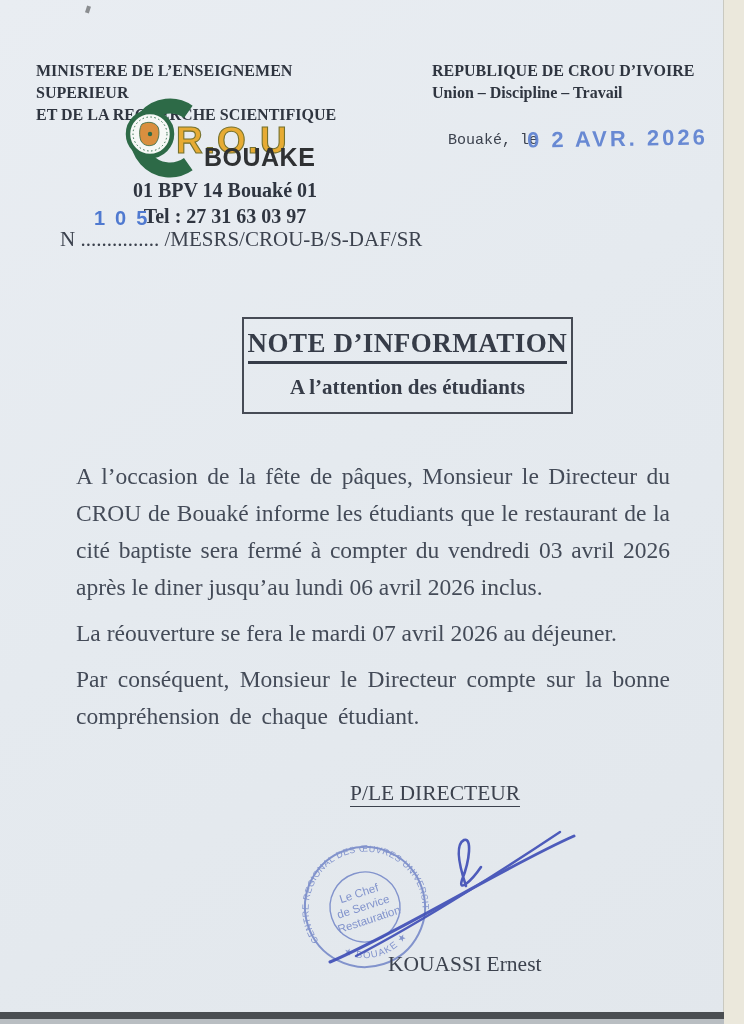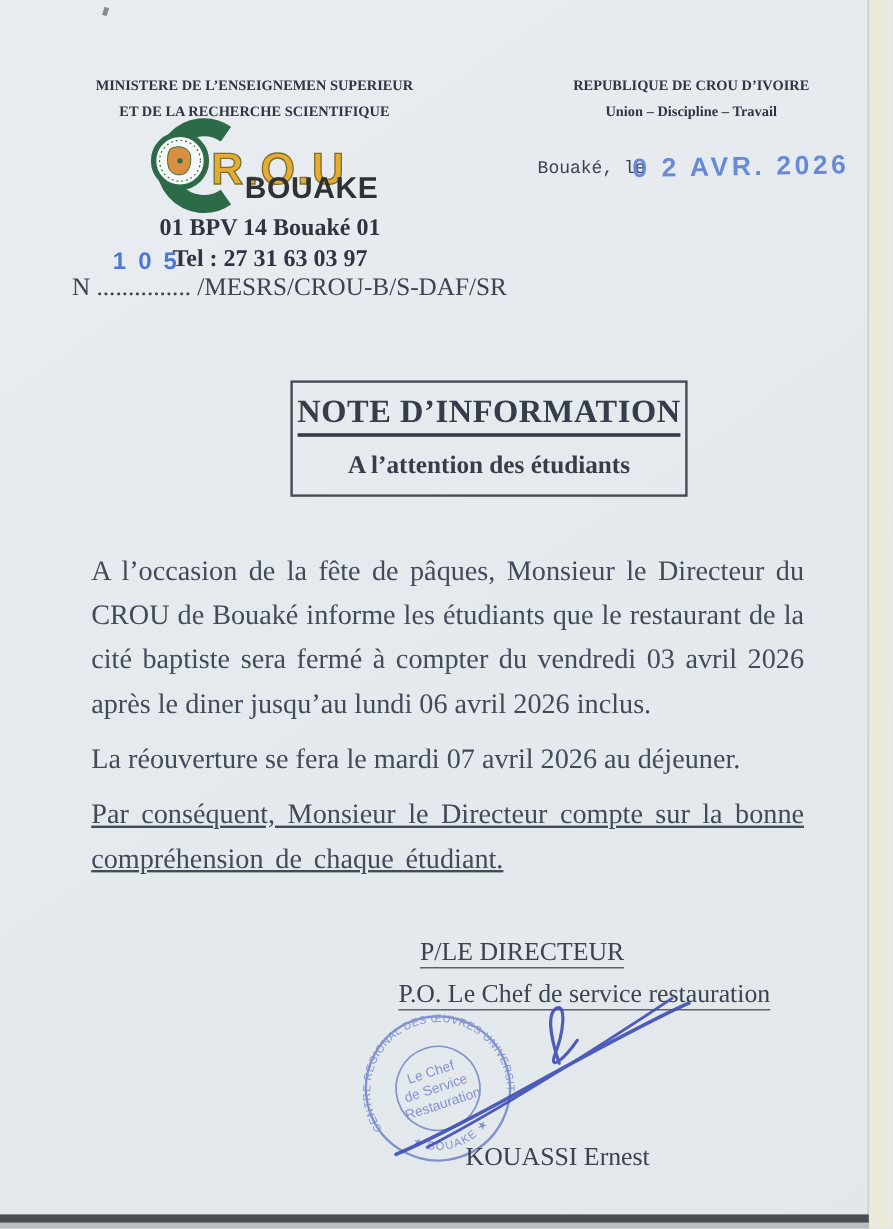--- a/index.html
+++ b/index.html
@@ -8,21 +8,21 @@
     background:linear-gradient(145deg,#e9edf2 0%,#e5eaef 45%,#e2e7ec 100%);
     font-family:"Liberation Serif", serif;color:#414855;
   }
   .abs{position:absolute;}
   
   .scan-strip-right{right:0;top:0;width:20px;height:1024px;background:#ebe8dc;border-left:1px solid #c9c9c0;}
   .scan-band-bottom{left:0;top:1012px;width:724px;height:7px;background:#4a4e52;}
   .scan-band-bottom2{left:0;top:1019px;width:724px;height:5px;background:#b9bec2;}
   .scan-speck{left:86px;top:6px;width:4px;height:7px;background:#8a8d90;transform:rotate(18deg);}
   
-  .hdr{font-weight:bold;color:#2f3540;font-size:12px;line-height:22px;text-align:center;}
+  .hdr{font-weight:bold;color:#2f3540;font-size:16px;line-height:22px;text-align:left;}
   .hdr-left{left:36px;top:60px;width:352px;}
   .hdr-right{left:432px;top:60px;width:288px;}
   
   .logo-svg{left:124px;top:96px;}
   .logo-rou{left:176px;top:120px;font-family:"Liberation Sans",sans-serif;font-weight:bold;
     font-size:37px;color:#e7ab33;letter-spacing:2px;-webkit-text-stroke:1.1px #76722e;}
   .logo-city{left:204px;top:143px;font-family:"Liberation Sans",sans-serif;font-weight:bold;
     font-size:25px;color:#2f3133;letter-spacing:.5px;}
   
   .addr{left:60px;top:177px;width:330px;text-align:center;font-weight:bold;color:#2f3540;font-size:20px;line-height:26px;}
@@ -35,21 +35,21 @@
   .date-stamp{left:527px;top:126px;font-family:"Liberation Sans",sans-serif;font-weight:bold;
     font-size:22px;color:#5b7fd0;letter-spacing:3px;transform:rotate(-1deg);opacity:.9;}
   
   .title-box{left:242px;top:317px;width:327px;height:93px;border:2px solid #464b55;text-align:center;}
   .title-main{display:inline-block;margin-top:9px;font-size:27px;font-weight:bold;color:#363c48;
     border-bottom:3px solid #363c48;padding-bottom:2px;letter-spacing:.5px;}
   .title-sub{margin-top:11px;font-size:21px;font-weight:bold;color:#363c48;}
   
   .body-text{left:76px;top:458px;width:594px;font-size:23.5px;line-height:37px;text-align:justify;color:#444b58;}
   .body-text p{margin:0 0 9px 0;}
-  .body-text .p3{word-spacing:4px;text-decoration:underline;}
+  .body-text .p3{word-spacing:4px;}
   
   .sig-role1{left:350px;top:781px;width:260px;text-align:left;font-size:21.5px;color:#3c424e;}
   .sig-role2{left:332px;top:816px;font-size:21.5px;color:#3c424e;}
   .uline{border-bottom:1.5px solid #3c424e;padding-bottom:1px;}
   .stamp-svg{left:288px;top:830px;opacity:.88;}
   .sig-svg{left:318px;top:828px;}
   .sig-name{left:388px;top:952px;font-size:21.5px;color:#3c424e;}
 </style>
 </head>
 <body>
@@ -98,23 +98,20 @@
 
   <div class="abs body-text">
     <p class="p1">A l’occasion de la fête de pâques, Monsieur le Directeur du CROU de Bouaké informe les étudiants que le restaurant de la cité baptiste sera fermé à compter du vendredi 03 avril 2026 après le diner jusqu’au lundi 06 avril 2026 inclus.</p>
     <p class="p2">La réouverture se fera le mardi 07 avril 2026 au déjeuner.</p>
     <p class="p3">Par conséquent, Monsieur le Directeur compte sur la bonne compréhension de chaque étudiant.</p>
   </div>
 
   <div class="abs sig-role1">
     <span class="uline">P/LE DIRECTEUR</span>
   </div>
-  <div class="abs sig-role2">
-    <span class="uline">P.O. Le Chef de service restauration</span>
-  </div>
 
   <svg class="abs stamp-svg" width="154" height="154" viewBox="0 0 154 154">
     <defs>
       <path id="arcTop" d="M23,97 A57,57 0 1 1 131,97" fill="none"></path>
       <path id="arcBottom" d="M38,110 A51,51 0 0 0 116,110" fill="none"></path>
     </defs>
     <g transform="rotate(-18 77 77)" stroke="#7588c8" fill="#7588c8" font-family="Liberation Sans, sans-serif">
       <circle cx="77" cy="77" r="60" fill="none" stroke-width="2"></circle>
       <circle cx="77" cy="77" r="35" fill="none" stroke-width="1.4"></circle>
       <text font-size="9" stroke="none" letter-spacing="0.4">

